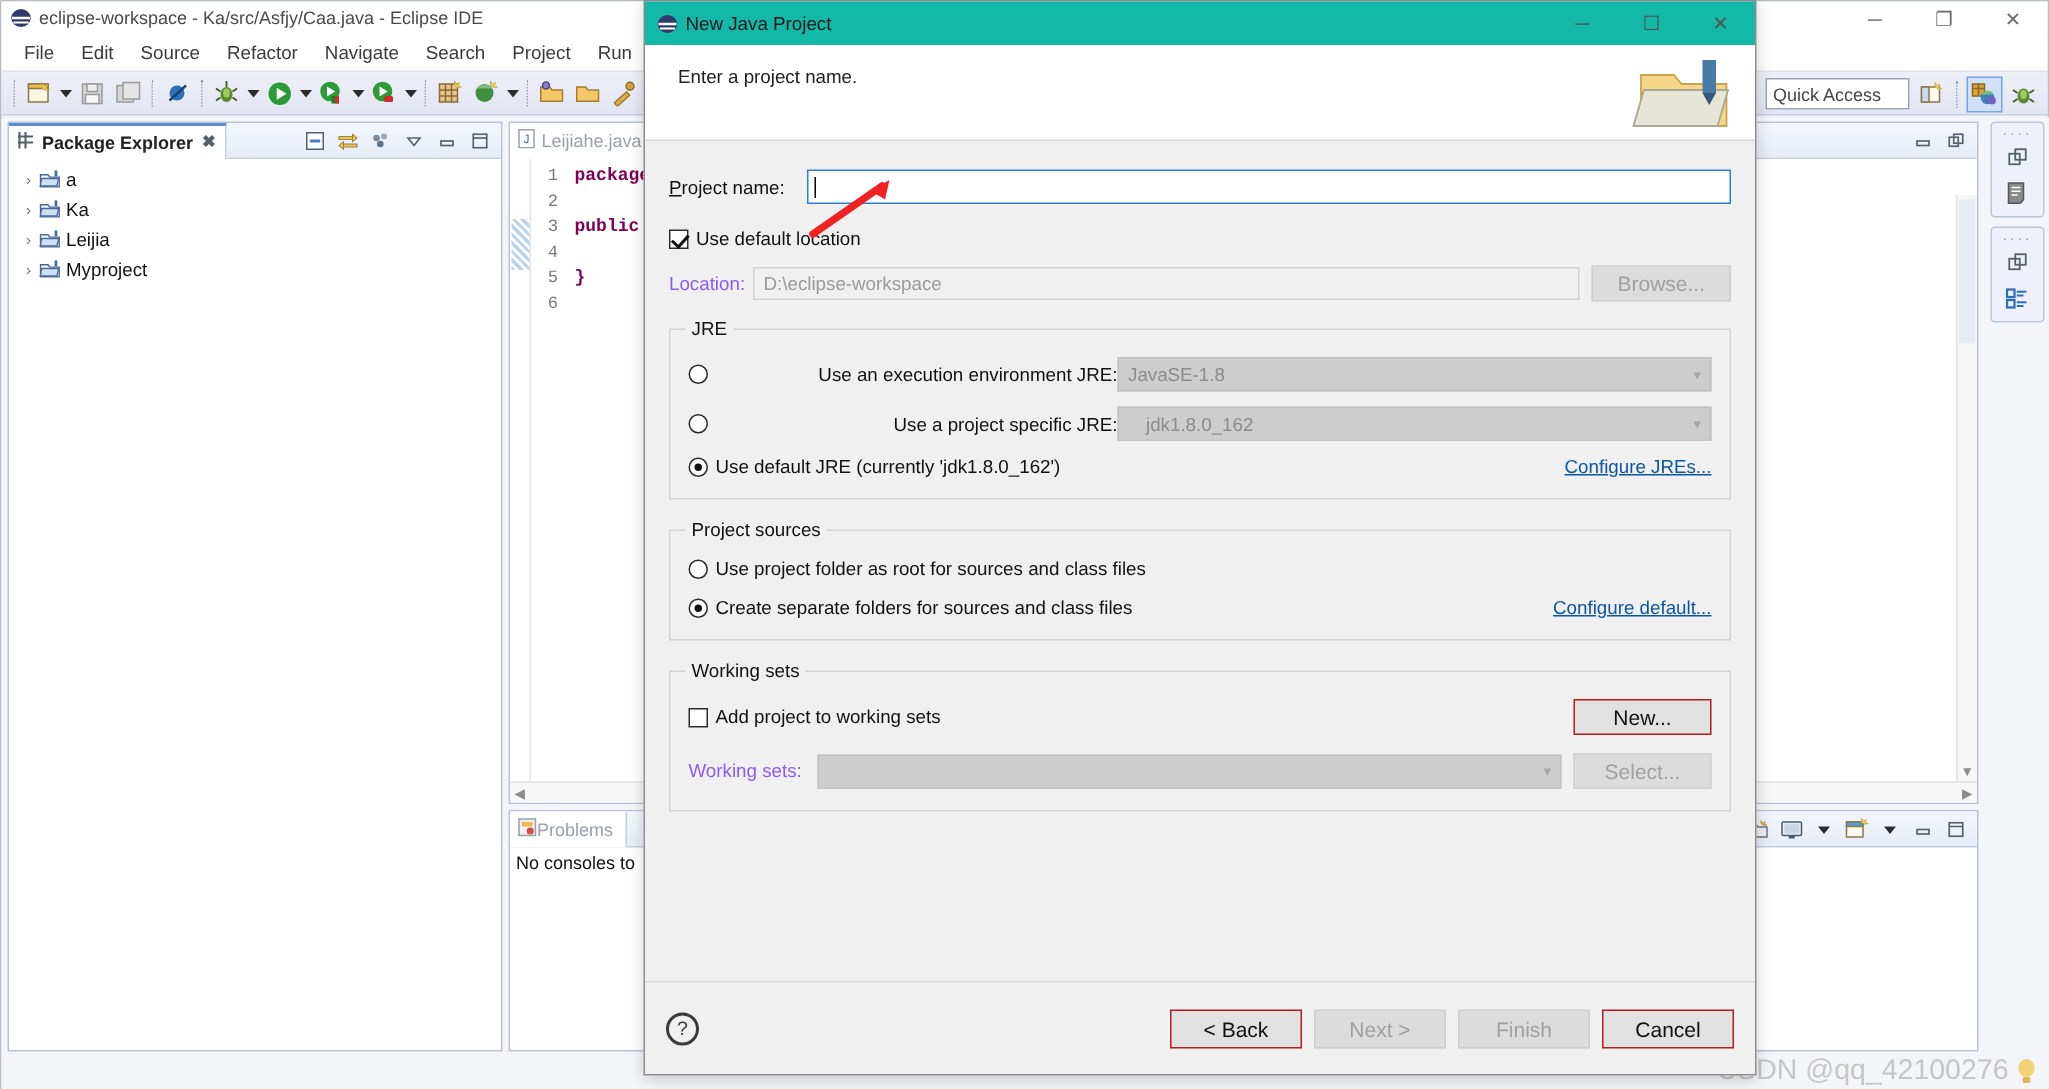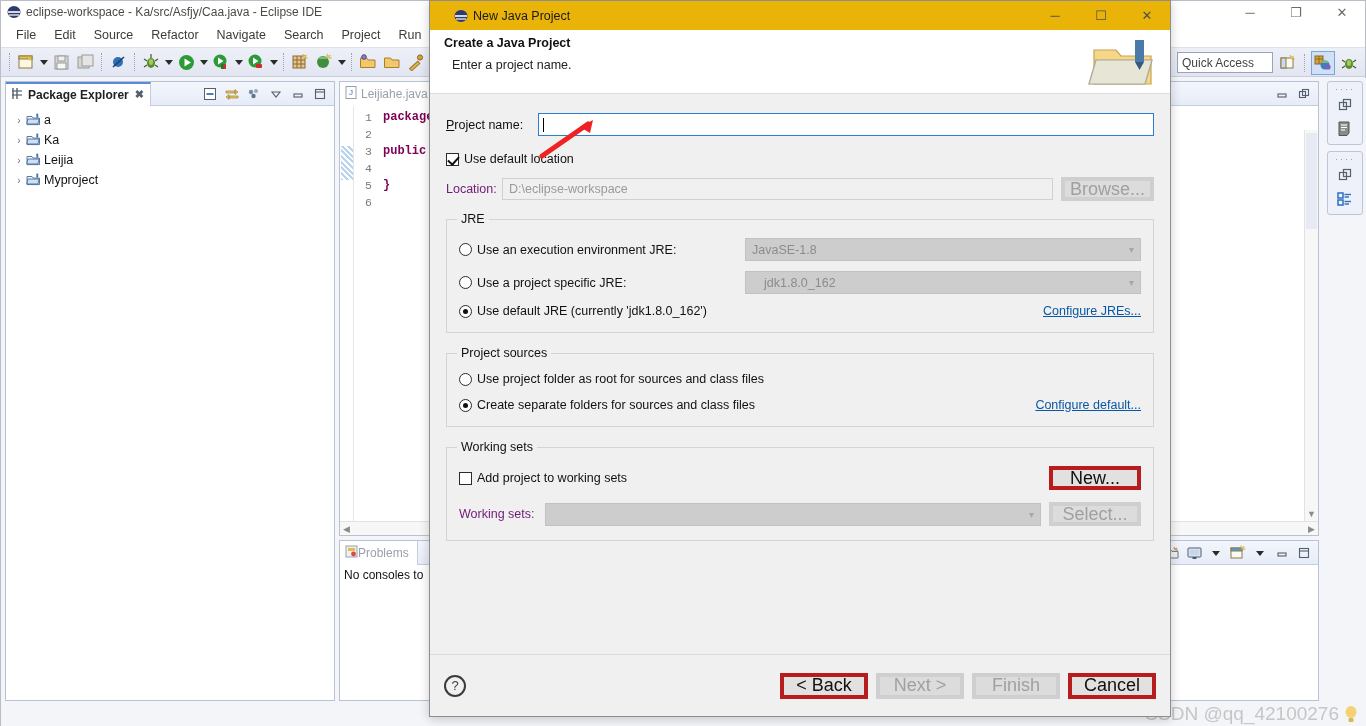--- a/index.html
+++ b/index.html
@@ -247,22 +247,22 @@
 
   
   .dialog {
     position: absolute; left: 429px; top: 0;
     width: 742px; height: 717px;
     background: #f0f0f0;
     border: 1px solid #8d8d8d;
     box-shadow: 0 2px 10px rgba(0,0,0,0.20);
   }
   .dlg-title {
-    height: 29px; background: #eab308;
-    display: flex; align-items: center; padding-left: 24px;
+    height: 29px; background: #14b8a6;
+    display: flex; align-items: center; padding-left: 8px;
     position: relative;
     text-align: right;
   }
   .dlg-title-text { font-size: 12.5px; color: #1a1a1a; }
   .dlg-wbtns { position: absolute; right: 0; top: 0; display: flex; }
   .dlg-wbtn {
     width: 46px; height: 29px; display: flex;
     align-items: center; justify-content: center;
     color: #505050; font-size: 13px;
   }
@@ -274,21 +274,21 @@
   .dlg-h-title { font-size: 12.5px; font-weight: bold; color: #111; }
   .dlg-h-sub { font-size: 12.5px; color: #222; margin-top: 8px; padding-left: 8px; }
   .dlg-h-img { position: absolute; right: 10px; top: 6px; }
 
   .dlg-body {
     position: absolute; left: 0; top: 94px; right: 0; bottom: 62px;
     background: #f0f0f0; padding: 18px 16px 0 16px;
   }
   .row { display: flex; align-items: center; }
   .lbl { font-size: 12.5px; color: #111; }
-  .lbl.dis { color: #701a75; }
+  .lbl.dis { color: #8b5cf6; }
 
   .text-input {
     height: 23px; border: 1px solid #2a7fd4; background: #ffffff;
     display: flex; align-items: center; padding-left: 4px;
     font-size: 12.5px;
   }
   .caret {
     width: 1px; height: 14px; background: #000;
   }
   .text-input-dis {
@@ -311,22 +311,22 @@
     width: 13px; height: 13px; border: 1px solid #2b2b2b;
     border-radius: 50%; background: #fff; margin-right: 5px;
     flex: none; position: relative;
   }
   .radio.sel::after {
     content: ""; position: absolute; left: 3px; top: 3px;
     width: 5px; height: 5px; border-radius: 50%; background: #111;
   }
 
   .btn {
-    height: 24px; min-width: 76px; border: 4px solid #b91c1c;
-    background: #e1e1e1; font-size: 18px; color: #111;
+    height: 24px; min-width: 76px; border: 1px solid #b91c1c;
+    background: #e1e1e1; font-size: 14px; color: #111;
     display: flex; align-items: center; justify-content: center;
   }
   .btn.dis { color: #a0a0a0; background: #dcdcdc; border-color: #cfcfcf; }
 
   .group {
     border: 1px solid #d4d4d4; position: relative;
     padding: 16px 12px 12px 12px; margin-top: 14px;
   }
   .group-title {
     position: absolute; top: -8px; left: 10px;
@@ -823,21 +823,20 @@
     </span>
     <span class="dlg-title-text">New Java Project</span>
     <div class="dlg-wbtns">
       <div class="dlg-wbtn">─</div>
       <div class="dlg-wbtn">☐</div>
       <div class="dlg-wbtn">✕</div>
     </div>
   </div>
 
   <div class="dlg-header">
-    <div class="dlg-h-title">Create a Java Project</div>
     <div class="dlg-h-sub">Enter a project name.</div>
     <div class="dlg-h-img">
       <svg width="72" height="56" viewBox="0 0 72 56">
         <path d="M6 14 h22 l5 6 h30 v28 h-57z" fill="#f6d78a" stroke="#c8a44e" stroke-width="1.2"></path>
         <path d="M8 24 h56 l-7 24 h-56z" fill="#fbe8b0" stroke="#c8a44e" stroke-width="1.2"></path>
         <path d="M8 24 h56 l-7 24 h-56z" fill="#d8e6f5" stroke="#8fb0d4" stroke-width="1.2" opacity=".55"></path>
         <rect x="47" y="4" width="9" height="22" fill="#4a7aa8"></rect>
         <polygon points="47,26 56,26 51.5,34" fill="#35597d"></polygon>
       </svg>
     </div>
@@ -859,21 +858,21 @@
     </div>
 
     <div class="row">
       <span class="lbl dis" style="width:56px;">Location:</span>
       <div class="text-input-dis" style="flex:1;">
         <span>D:\eclipse-workspace</span>
       </div>
       <div class="btn dis" style="margin-left:8px;width:93px;">Browse...</div>
     </div>
 
-    <div class="group" style="padding-top:18px;padding-bottom:14px;margin-top:18px;">
+    <div class="group" style="padding-top:18px;padding-bottom:14px;margin-top:18px;text-align:right;">
       <span class="group-title">JRE</span>
 
       <div class="row" style="margin-bottom:10px;">
         <span class="radio"></span>
         <span class="lbl" style="width:268px;">Use an execution environment JRE:</span>
         <div class="combo-dis" style="flex:1;">
           <span>JavaSE-1.8</span>
           <span class="chev">▾</span>
         </div>
       </div>

